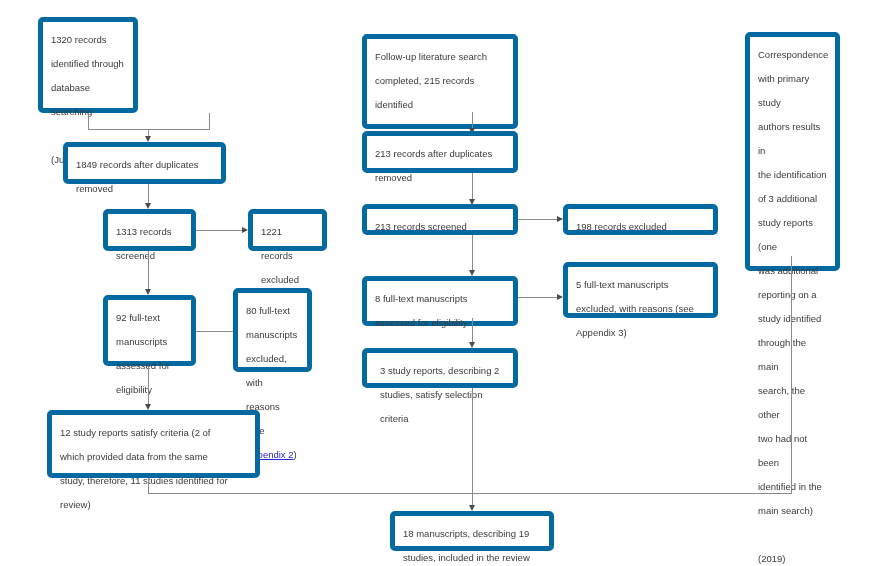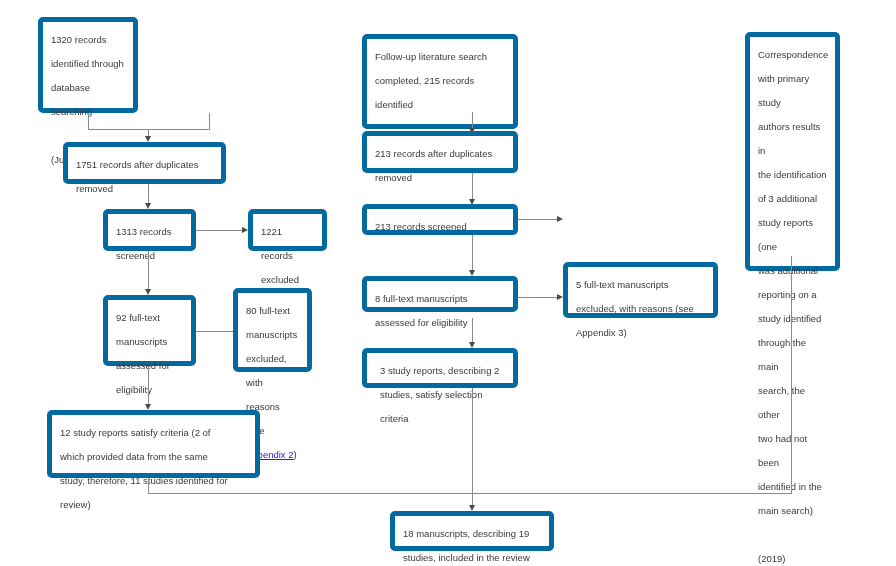--- a/index.html
+++ b/index.html
@@ -66,21 +66,21 @@
 
 (July, 2016)</div>
 
 
   <div class="line v" style="left:88px; top:113px; height:16px;"></div>
   <div class="line v" style="left:209px; top:113px; height:16px;"></div>
   <div class="line h" style="left:88px; top:129px; width:122px;"></div>
   <div class="line v" style="left:148px; top:129px; height:9px;"></div>
   <div class="arrow-down" style="left:144.5px; top:136px;"></div>
 
-  <div class="box" style="left:63px; top:142px; width:163px; height:42px;">1751 records after duplicates
+  <div class="box" style="left:63px; top:142px; width:163px; height:42px;">1849 records after duplicates
 removed</div>
 
   <div class="line v" style="left:148px; top:184px; height:21px;"></div>
   <div class="arrow-down" style="left:144.5px; top:203px;"></div>
 
   <div class="box" style="left:103px; top:209px; width:93px; height:42px;">1313 records
 screened</div>
 
   <div class="line h" style="left:196px; top:230px; width:49px;"></div>
   <div class="arrow-right" style="left:242px; top:226.5px;"></div>
@@ -126,25 +126,26 @@
 removed</div>
 
   <div class="line v" style="left:472px; top:173px; height:28px;"></div>
   <div class="arrow-down" style="left:468.5px; top:199px;"></div>
 
   <div class="box" style="left:362px; top:204px; width:156px; height:31px;">213 records screened</div>
 
   <div class="line h" style="left:518px; top:219px; width:42px;"></div>
   <div class="arrow-right" style="left:557px; top:215.5px;"></div>
 
+  <div class="box" style="left:563px; top:204px; width:155px; height:31px;">198 records excluded</div>
 
   <div class="line v" style="left:472px; top:235px; height:37px;"></div>
   <div class="arrow-down" style="left:468.5px; top:270px;"></div>
 
-  <div class="box" style="left:362px; top:276px; width:156px; height:36px;">8 full-text manuscripts
+  <div class="box" style="left:362px; top:276px; width:156px; height:50px;">8 full-text manuscripts
 assessed for eligibility</div>
 
   <div class="line h" style="left:518px; top:297px; width:42px;"></div>
   <div class="arrow-right" style="left:557px; top:293.5px;"></div>
 
   <div class="box" style="left:563px; top:262px; width:155px; height:56px;">5 full-text manuscripts
 excluded, with reasons (see
 Appendix 3)</div>
 
   <div class="line v" style="left:472px; top:318px; height:26px;"></div>

